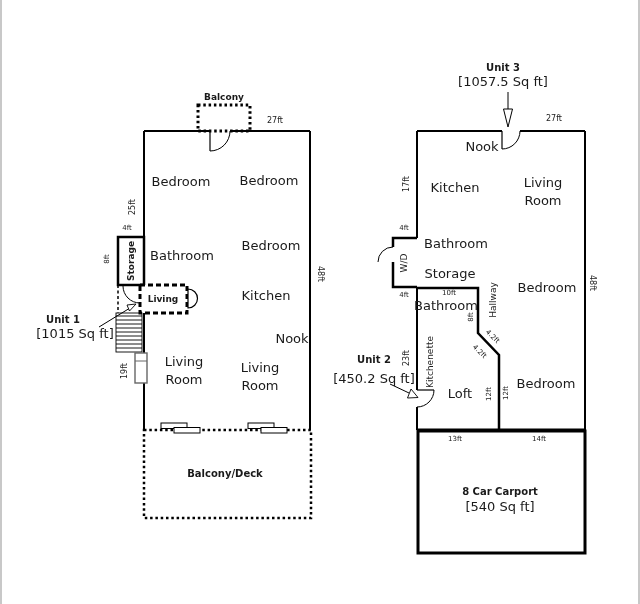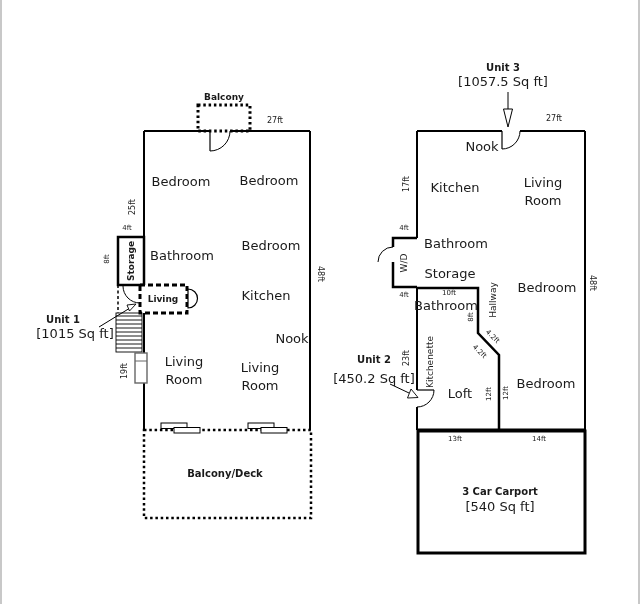--- a/index.html
+++ b/index.html
@@ -153,16 +153,16 @@
   <div class="lbl v s8" style="left:405px;top:358px">23ft</div>
   <div class="lbl v s9" style="left:428px;top:362px">Kitchenette</div>
   <div class="lbl b s10" style="left:372px;top:360px">Unit 2</div>
   <div class="lbl" style="left:372px;top:379px">[450.2 Sq ft]</div>
   <div class="lbl" style="left:458px;top:394px">Loft</div>
   <div class="lbl v s7" style="left:488px;top:394px">12ft</div>
   <div class="lbl v s7" style="left:505px;top:393px">12ft</div>
   <div class="lbl" style="left:544px;top:384px">Bedroom</div>
   <div class="lbl s7" style="left:453px;top:440px">13ft</div>
   <div class="lbl s7" style="left:537px;top:440px">14ft</div>
-  <div class="lbl b s10" style="left:498px;top:492px">3 Car Carport</div>
+  <div class="lbl b s10" style="left:498px;top:492px">8 Car Carport</div>
   <div class="lbl" style="left:498px;top:507px">[540 Sq ft]</div>
 
 </div>
 
 </body></html>

